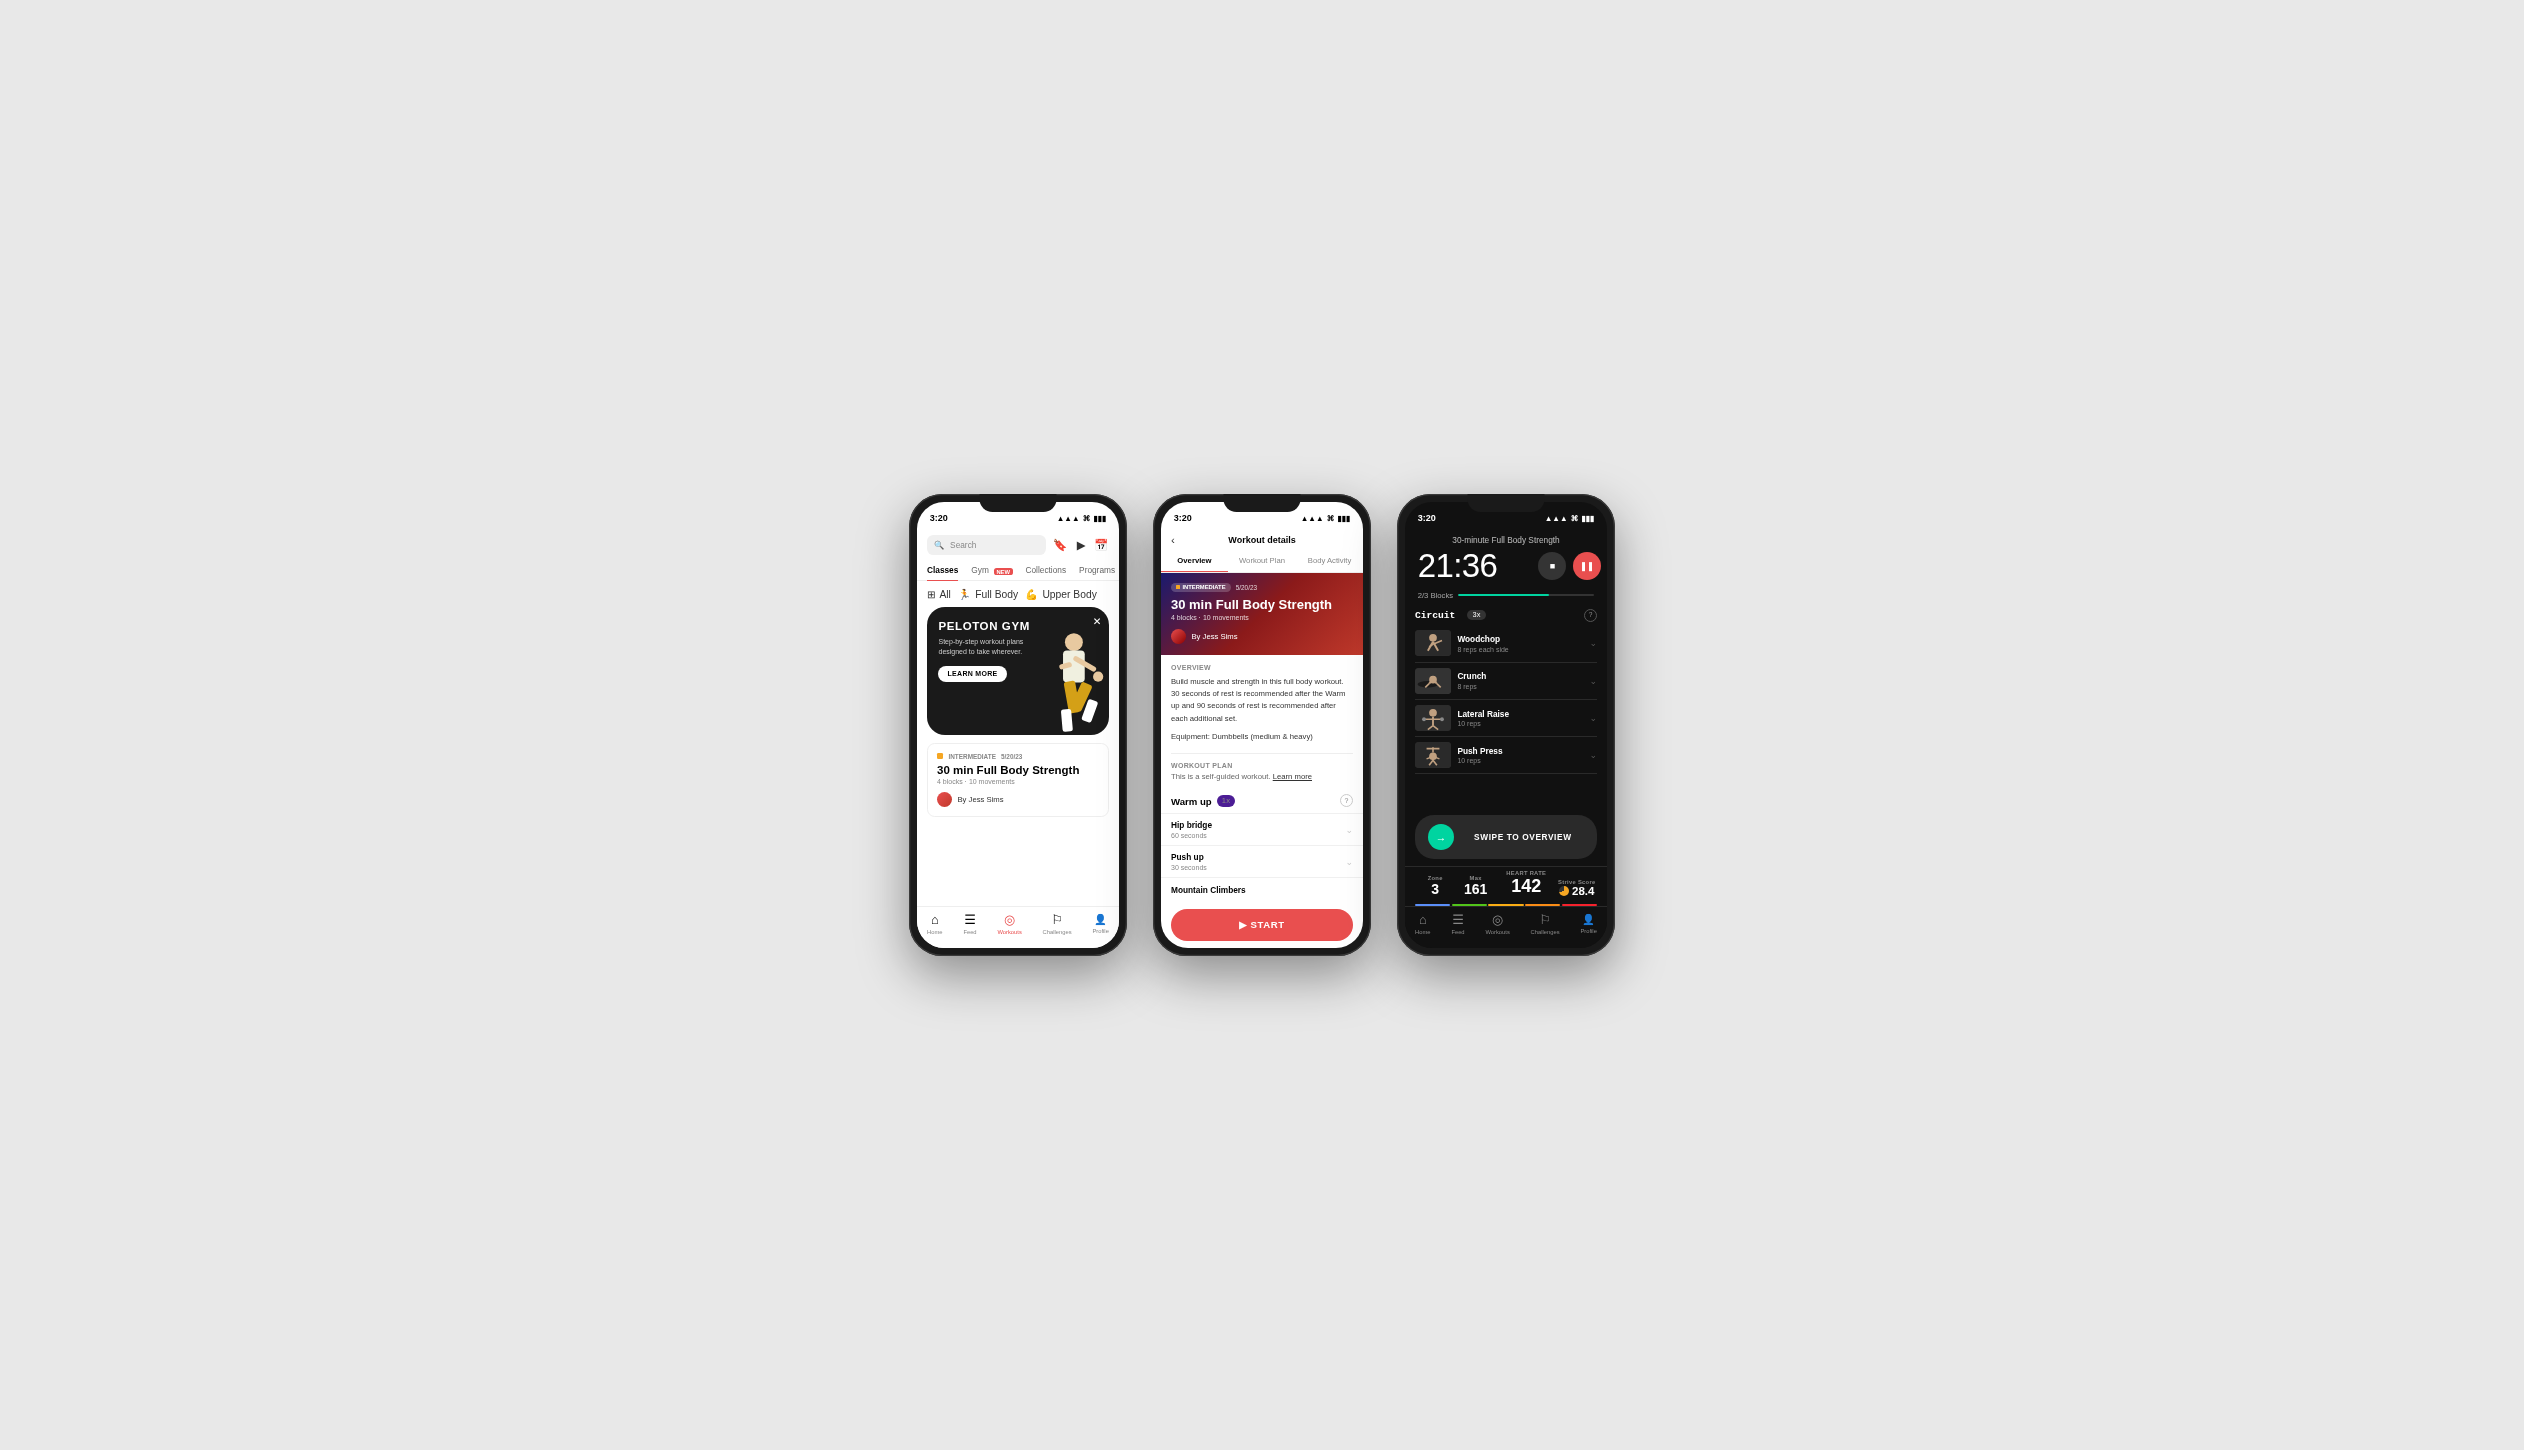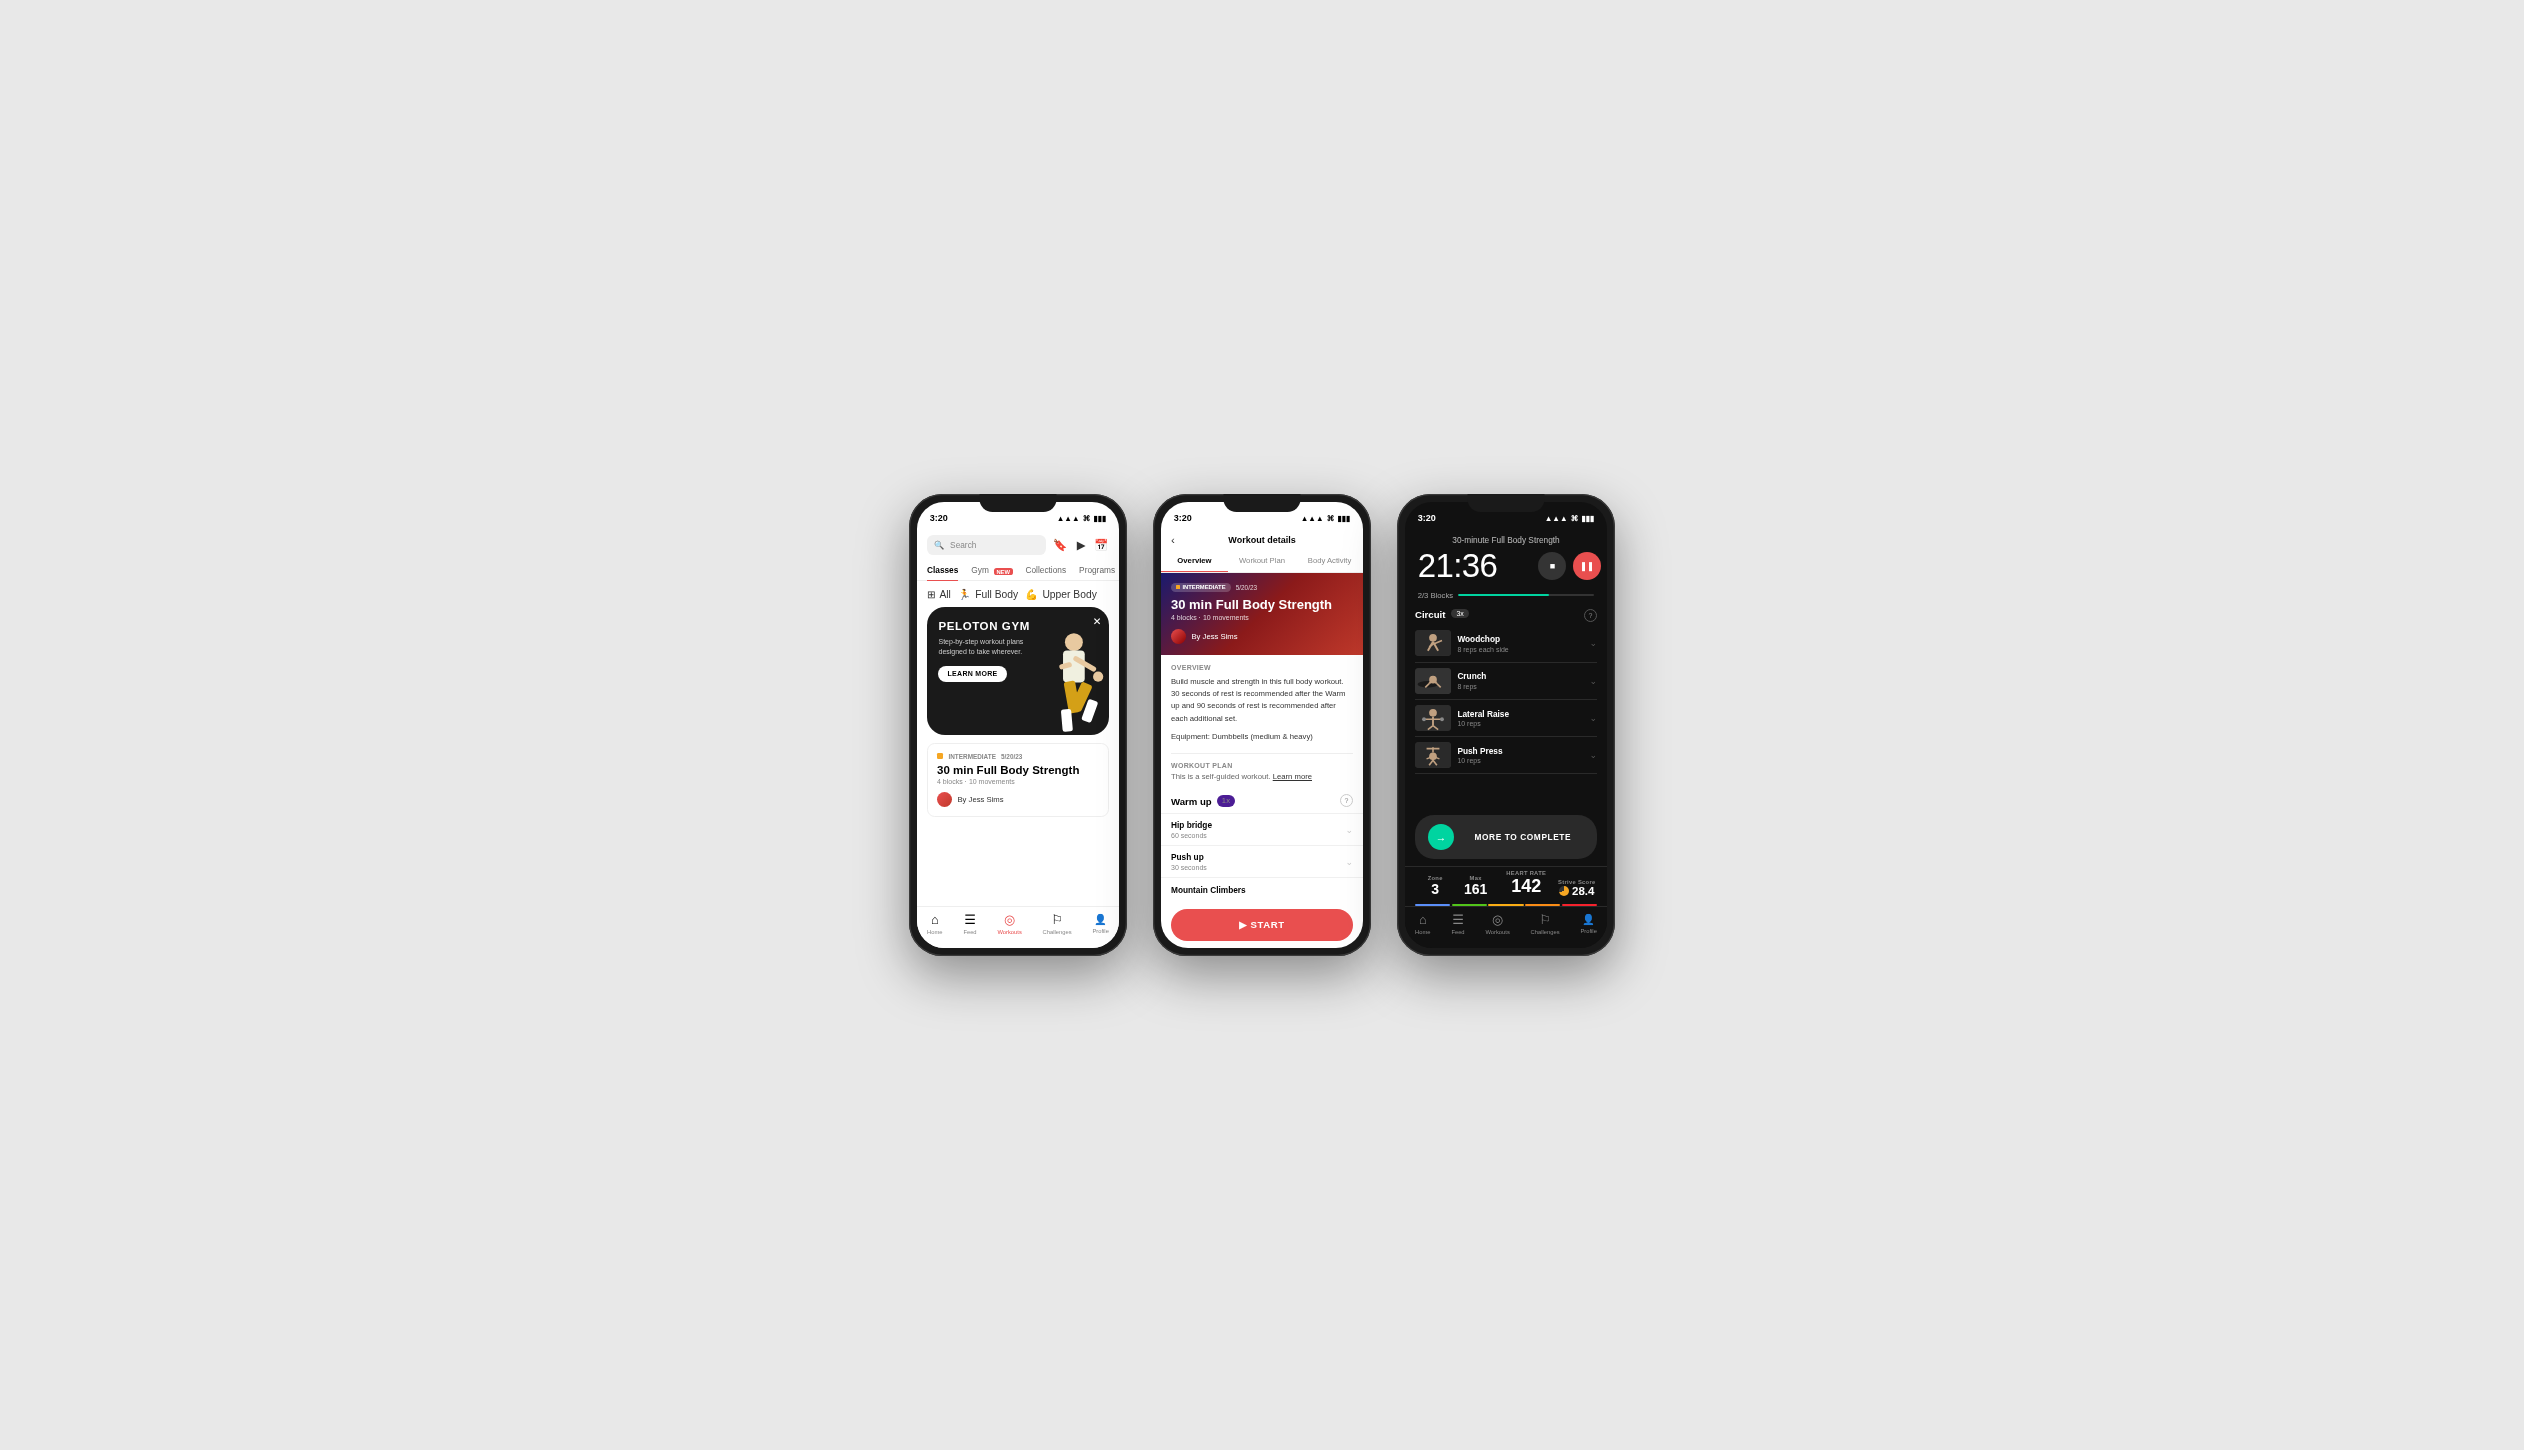--- a/index.html
+++ b/index.html
@@ -503,24 +503,25 @@
       border-radius: 1.3px;
       overflow: hidden;
     }
     .p3-progress-fill {
       height: 100%;
       background: #00d4a0;
       border-radius: 1.3px;
     }
     .p3-circuit-header {
       display: flex;
-      align-items: flex-start;
-      gap: 6px;
+      align-items: center;
+      gap: 12px;
       padding: 6.4px 10.3px 3.8px;
       flex-shrink: 0;
+      font-family: Liberation Mono, monospace;
     }
     .p3-circuit-label {
       color: #fff;
       font-size: 9.6px;
       font-weight: 700;
     }
     .p3-circuit-badge {
       background: #333;
       color: #fff;
       font-size: 7px;
@@ -988,21 +989,21 @@
           </div>
           <span class="p3-exercise-chevron">⌄</span>
         </div>
 
       </div>
 
       <div class="p3-swipe-area">
         <div class="p3-swipe-btn">
           <span style="color:#fff;font-size:10.3px">→</span>
         </div>
-        <span class="p3-swipe-label">MORE TO COMPLETE</span>
+        <span class="p3-swipe-label">SWIPE TO OVERVIEW</span>
       </div>
 
       <div class="p3-metrics-row">
         <div class="p3-metric">
           <div class="p3-metric-label">Zone</div>
           <div class="p3-metric-value">3</div>
         </div>
         <div class="p3-metric">
           <div class="p3-metric-label">Max</div>
           <div class="p3-metric-value">161</div>

